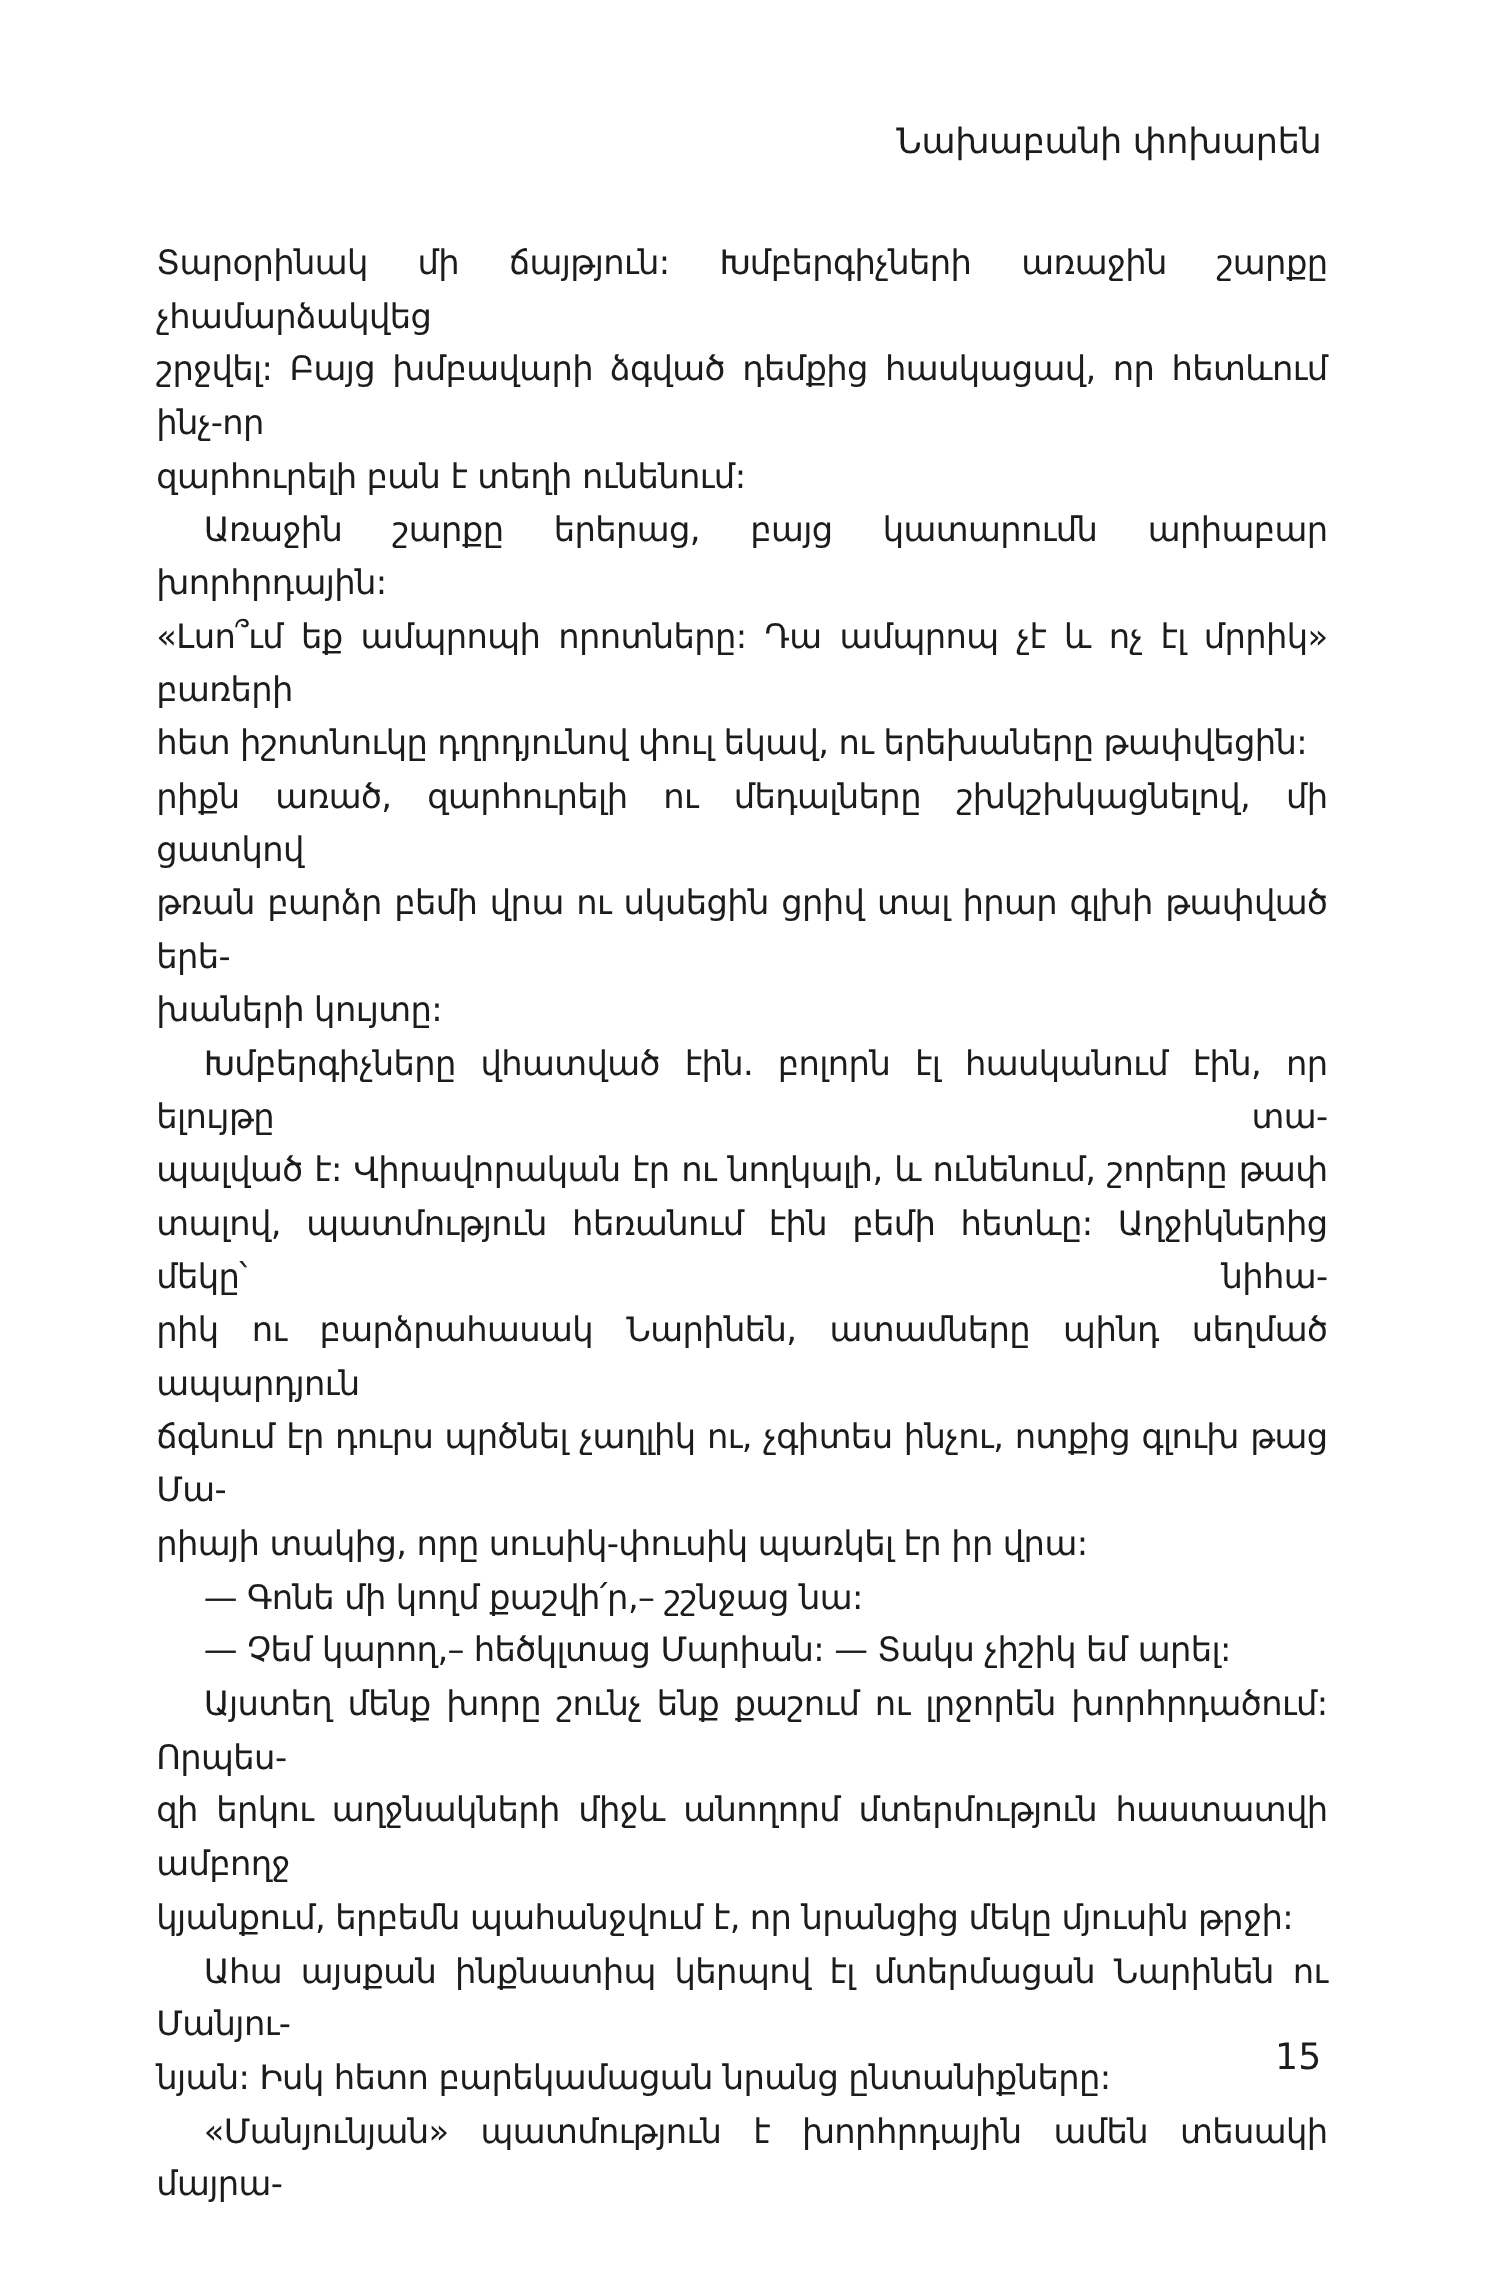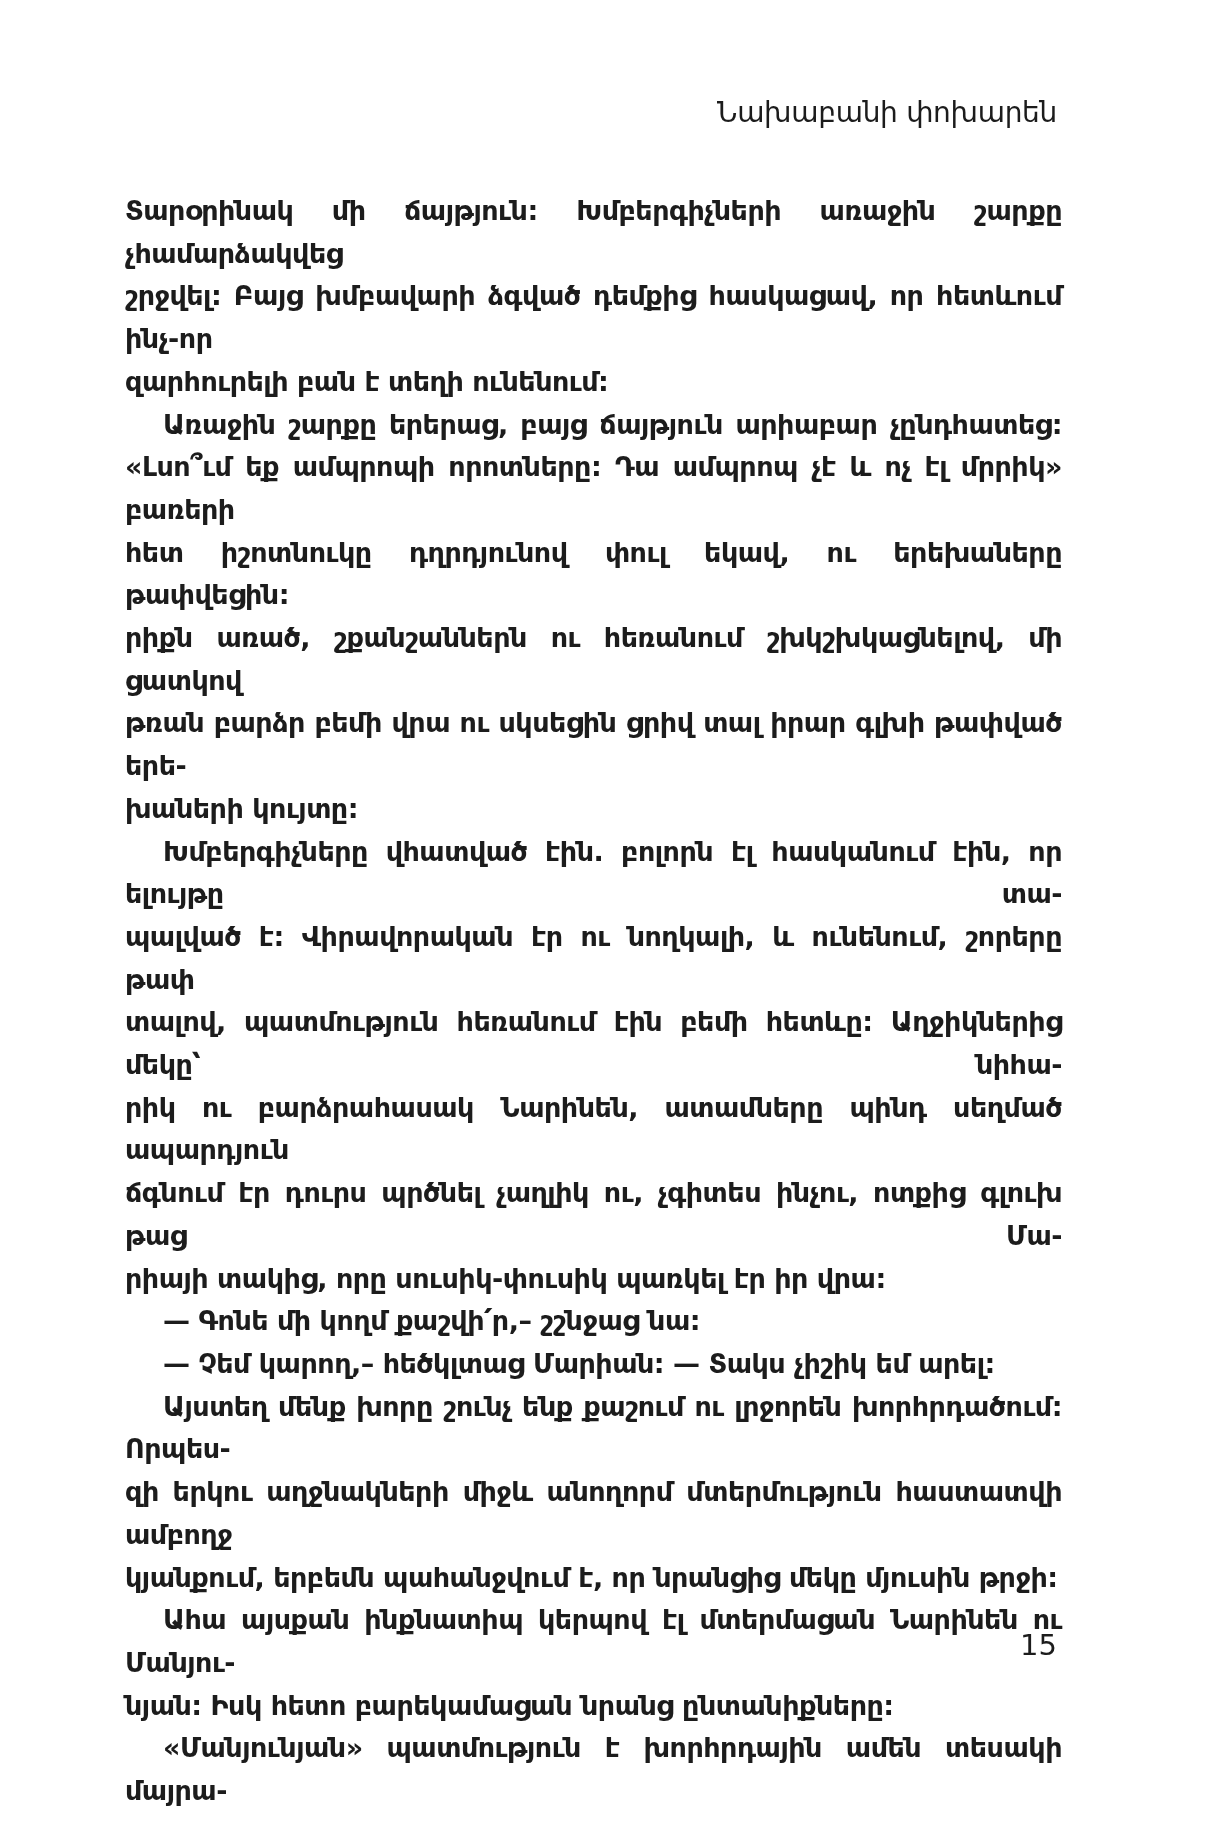--- a/index.html
+++ b/index.html
@@ -33,21 +33,20 @@
     font-size: 27px;
     letter-spacing: -0.5px;
     color: #1c1c1c;
   }
   .para { margin: 0; padding: 0; }
   .line {
     line-height: 42.7px;
     white-space: normal;
     text-align: justify;
     text-align-last: left;
-    font-weight: bold;
   }
   .line.just {
     text-align-last: justify;
   }
   .line.indent {
     text-indent: 38px;
   }
   .page-number {
     position: absolute;
     top: 1628px;
@@ -62,26 +61,26 @@
 <div class="page">
   <div class="running-header">Նախաբանի փոխարեն</div>
 
   <main class="text-block">
       <div class="para">
         <div class="line just">Տարօրինակ մի ճայթյուն: Խմբերգիչների առաջին շարքը չհամարձակվեց</div>
         <div class="line just">շրջվել: Բայց խմբավարի ձգված դեմքից հասկացավ, որ հետևում ինչ-որ</div>
         <div class="line">զարհուրելի բան է տեղի ունենում:</div>
       </div>
       <div class="para">
-        <div class="line just indent">Առաջին շարքը երերաց, բայց ճայթյուն արիաբար չընդհատեց:</div>
+        <div class="line just indent">Առաջին շարքը երերաց, բայց կատարումն արիաբար խորհրդային:</div>
         <div class="line just">«Լսո՞ւմ եք ամպրոպի որոտները: Դա ամպրոպ չէ և ոչ էլ մրրիկ» բառերի</div>
         <div class="line">հետ իշոտնուկը դղրդյունով փուլ եկավ, ու երեխաները թափվեցին:</div>
       </div>
       <div class="para">
-        <div class="line just">րիքն առած, շքանշաններն ու հեռանում շխկշխկացնելով, մի ցատկով</div>
+        <div class="line just">րիքն առած, զարհուրելի ու մեդալները շխկշխկացնելով, մի ցատկով</div>
         <div class="line just">թռան բարձր բեմի վրա ու սկսեցին ցրիվ տալ իրար գլխի թափված երե-</div>
         <div class="line">խաների կույտը:</div>
       </div>
       <div class="para">
         <div class="line just indent">Խմբերգիչները վհատված էին. բոլորն էլ հասկանում էին, որ ելույթը տա-</div>
         <div class="line just">պալված է: Վիրավորական էր ու նողկալի, և ունենում, շորերը թափ</div>
         <div class="line just">տալով, պատմություն հեռանում էին բեմի հետևը: Աղջիկներից մեկը՝ նիհա-</div>
         <div class="line just">րիկ ու բարձրահասակ Նարինեն, ատամները պինդ սեղմած ապարդյուն</div>
         <div class="line just">ճգնում էր դուրս պրծնել չաղլիկ ու, չգիտես ինչու, ոտքից գլուխ թաց Մա-</div>
         <div class="line">րիայի տակից, որը սուսիկ-փուսիկ պառկել էր իր վրա:</div>

